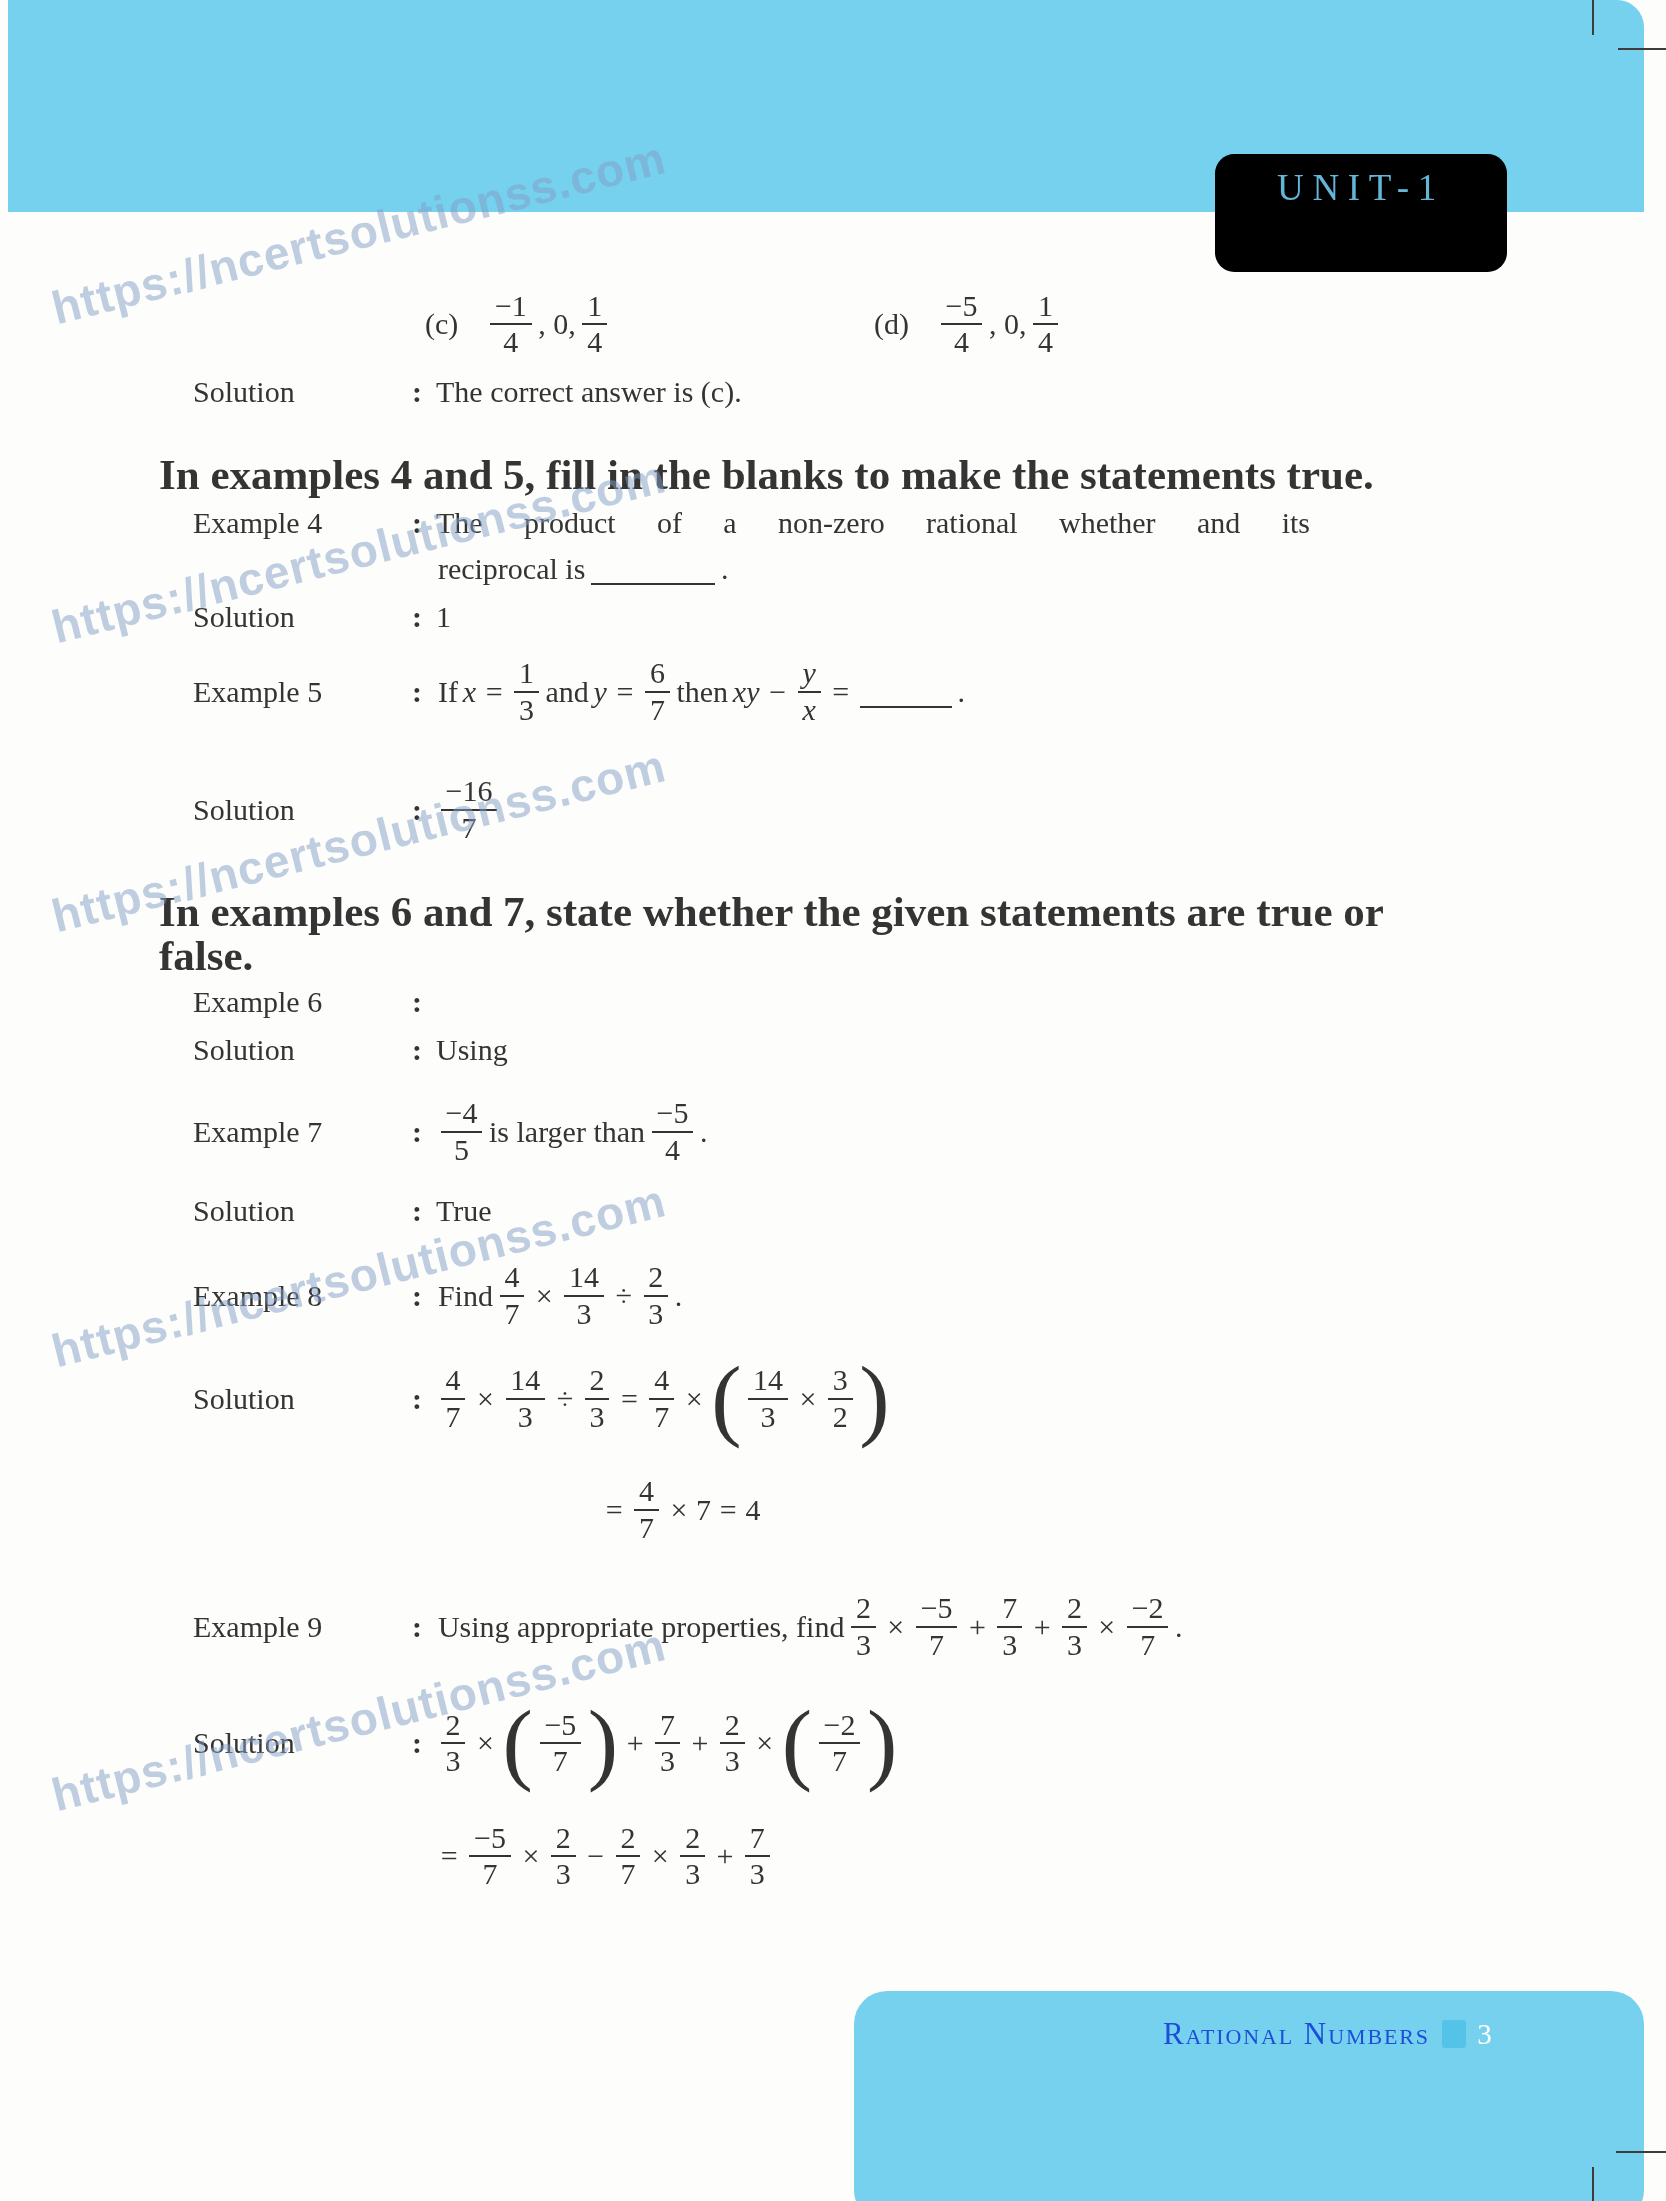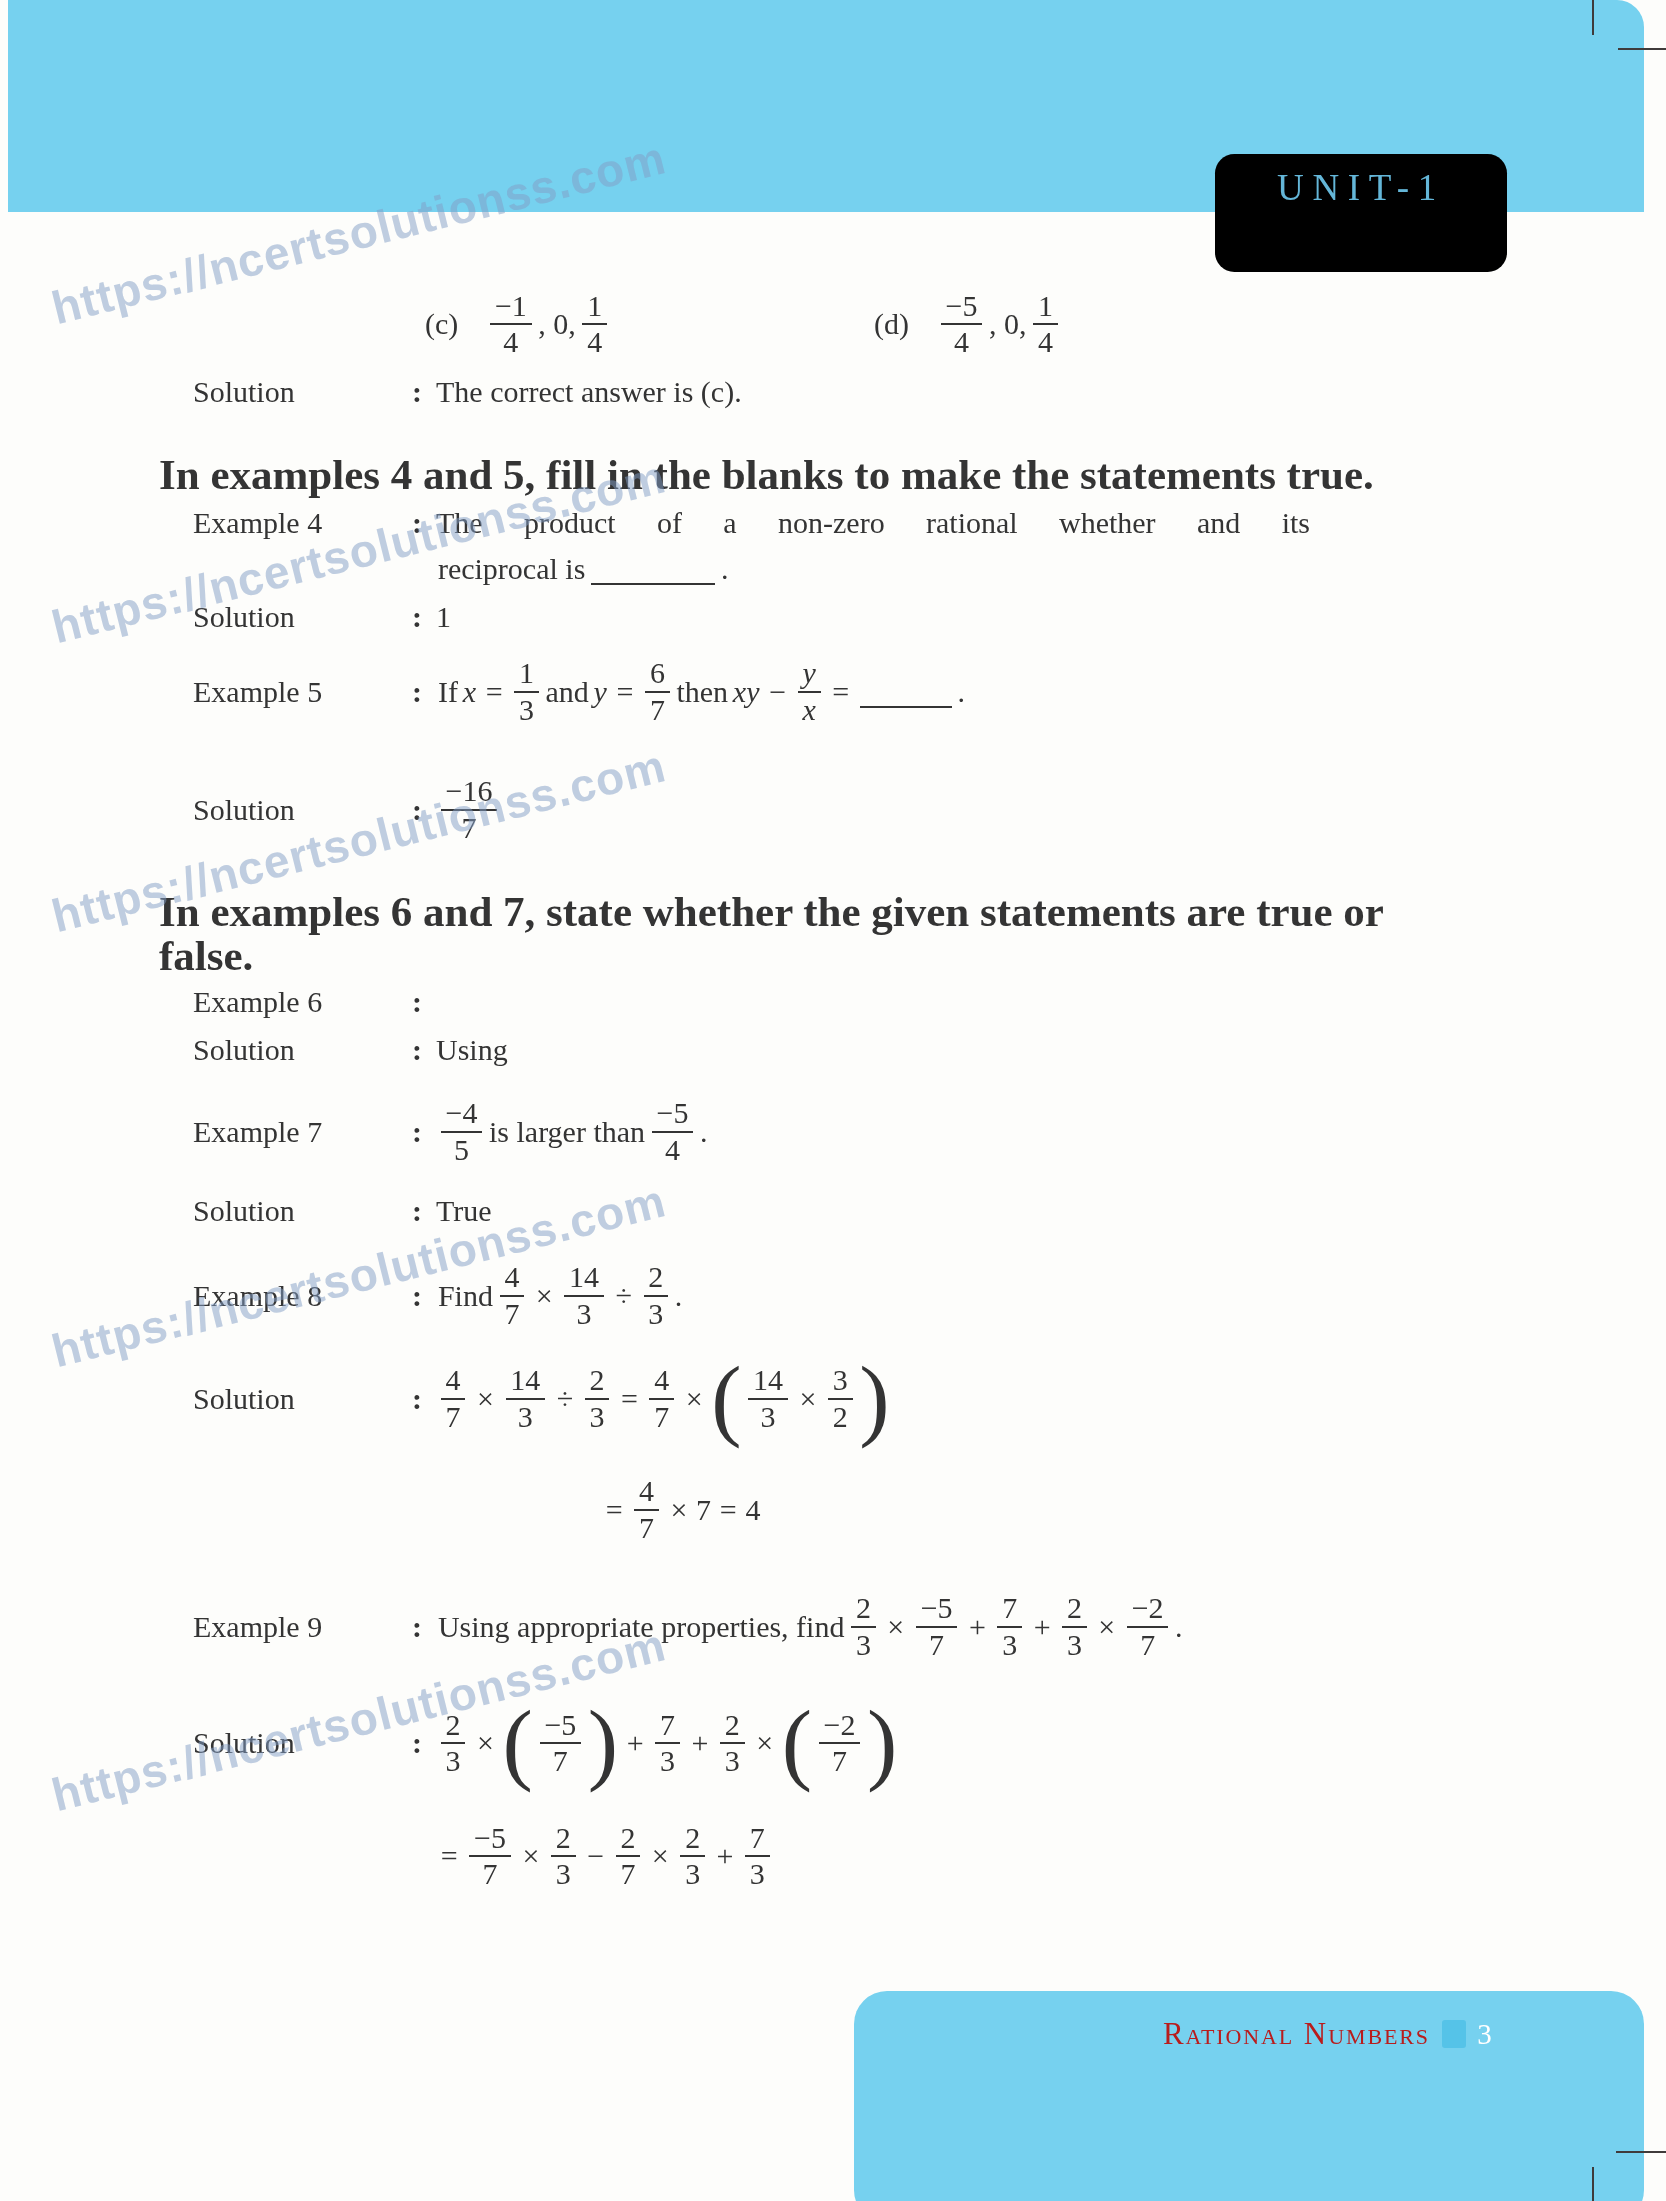--- a/index.html
+++ b/index.html
@@ -395,21 +395,21 @@
         <span class="seg-op">+</span>
         <span class="frac">
           <span class="n">7</span>
           <span class="d">3</span>
         </span>
       </div>
   </div>
 
   <div class="footer-box" style="background: rgb(118, 209, 239);"></div>
   <div class="footer-line">
-    <span class="footer-chapter" style="color: #b91c1c;">Rational Numbers</span>
+    <span class="footer-chapter" style="color: #1d4ed8;">Rational Numbers</span>
     <span class="footer-square" style="background: rgb(85, 195, 232); color: rgb(255, 255, 255);"></span>
     <span class="footer-page" style="color: rgb(255, 255, 255);">3</span>
   </div>
 
   <div class="crop v1"></div>
   <div class="crop h1"></div>
   <div class="crop h2"></div>
   <div class="crop v2"></div>
 
 </div>

